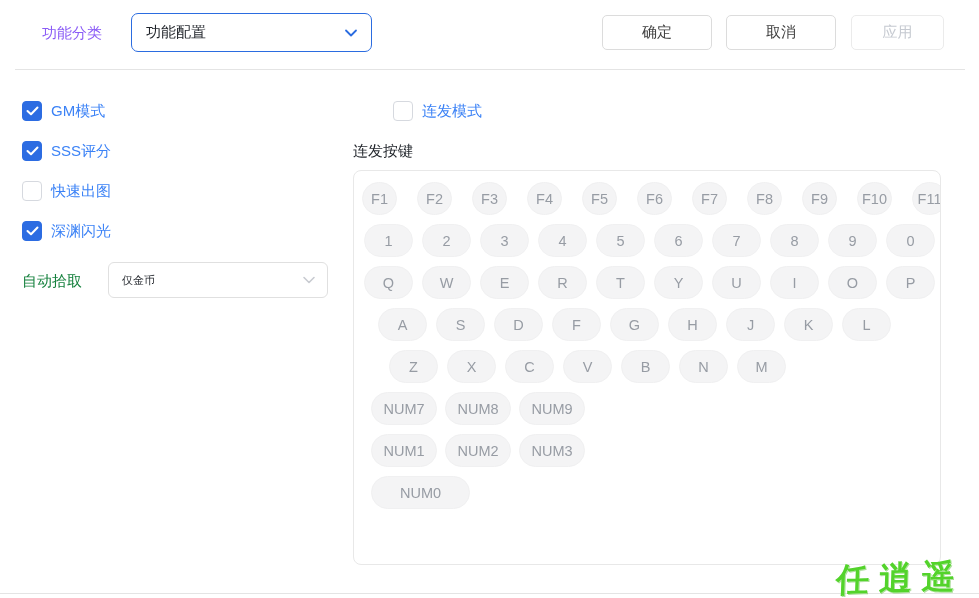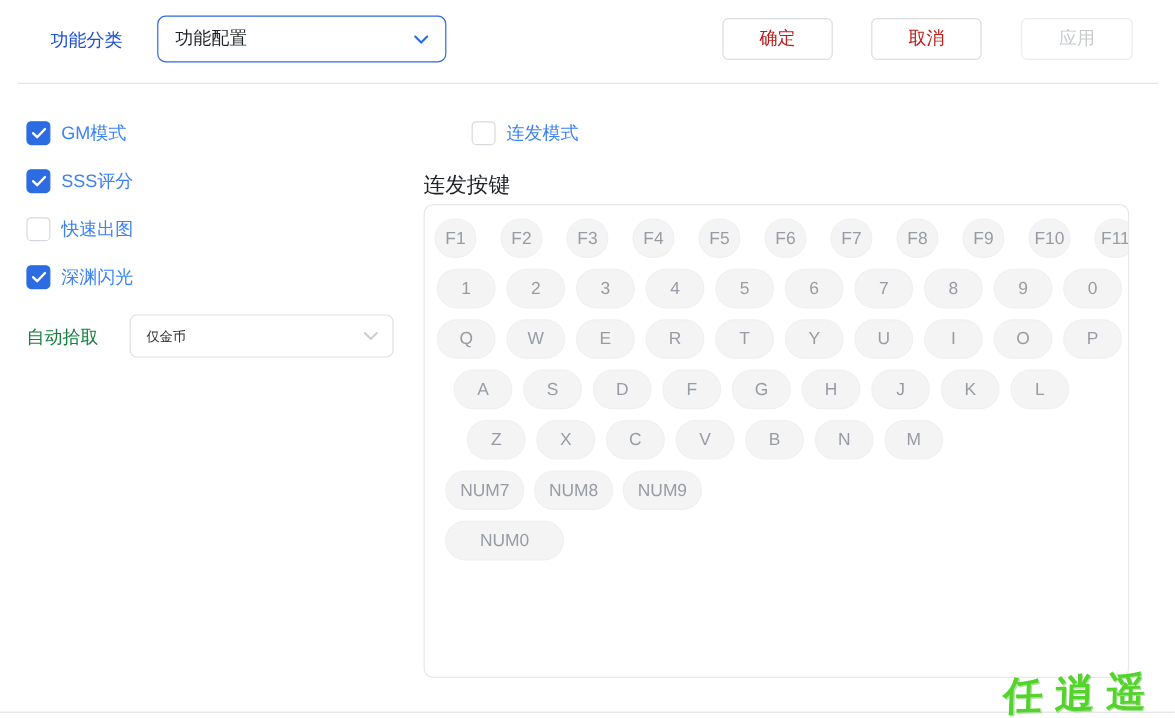--- a/index.html
+++ b/index.html
@@ -8,38 +8,38 @@
     background: #ffffff;
     font-family: "Liberation Sans", "DejaVu Sans", sans-serif;
     overflow: hidden;
     position: relative;
   }
   .abs { position: absolute; }
 
   
   .cat-label {
     left: 42px; top: 24px;
-    font-size: 15px; color: #1d4ed8;
+    font-size: 15px; color: #8b5cf6;
   }
   .cat-select {
     left: 131px; top: 13px; width: 241px; height: 39px;
     border: 1.5px solid #2b6ce0; border-radius: 7px;
     background: #fff;
     display: flex; align-items: center; justify-content: space-between;
     padding: 0 12px 0 14px;
     cursor: pointer;
   }
   .cat-select .sel-text { font-size: 15px; color: #1f2329; }
   .chev { flex: 0 0 auto; display: block; }
 
   .btn {
-    top: 15px; width: 92px; height: 35px;
+    top: 15px; width: 110px; height: 35px;
     background: #fff;
     border: 1px solid #dcdcdc; border-radius: 5px;
-    font-size: 15px; color: #b91c1c;
+    font-size: 15px; color: #404040;
     display: flex; align-items: center; justify-content: center;
     cursor: pointer;
     font-family: inherit;
   }
   .btn-ok     { left: 602px; }
   .btn-cancel { left: 726px; }
   .btn-apply  { left: 851px; width: 93px; border-color: #ebebeb; color: #c6cad1; cursor: default; }
 
   .divider-top {
     left: 15px; top: 69px; width: 950px; height: 1px;
@@ -78,21 +78,21 @@
     left: 108px; top: 262px; width: 220px; height: 36px;
     border: 1px solid #e0e0e0; border-radius: 6px;
     background: #fff;
     display: flex; align-items: center; justify-content: space-between;
     padding: 0 10px 0 13px;
     cursor: pointer;
   }
   .pickup-select .sel-text { font-size: 11px; color: #1f2329; }
 
   
-  .burst-keys-label { left: 353px; top: 142px; font-size: 18px; color: #1f2329; }
+  .burst-keys-label { left: 353px; top: 142px; font-size: 15px; color: #1f2329; }
   .kb-panel {
     left: 353px; top: 170px; width: 588px; height: 395px;
     border: 1px solid #e8e8e8; border-radius: 8px;
     background: #fff;
     padding: 11px 0 0 8px;
     overflow: hidden;
   }
   .kb-row { display: flex; margin-bottom: 9px; }
   .key {
     height: 33px;
@@ -248,19 +248,24 @@
       <div class="key">V</div>
       <div class="key">B</div>
       <div class="key">N</div>
       <div class="key">M</div>
     </div>
     <div class="kb-row t-num" style="margin-left: 9px;">
       <div class="key">NUM7</div>
       <div class="key">NUM8</div>
       <div class="key">NUM9</div>
     </div>
+    <div class="kb-row t-num" style="margin-left: 9px;">
+      <div class="key">NUM1</div>
+      <div class="key">NUM2</div>
+      <div class="key">NUM3</div>
+    </div>
     <div class="kb-row t-num0" style="margin-left: 9px;">
       <div class="key">NUM0</div>
     </div>
   </div>
 
 <div class="abs divider-bottom"></div>
 <span class="abs watermark">任逍遥</span>
 
 </body></html>

